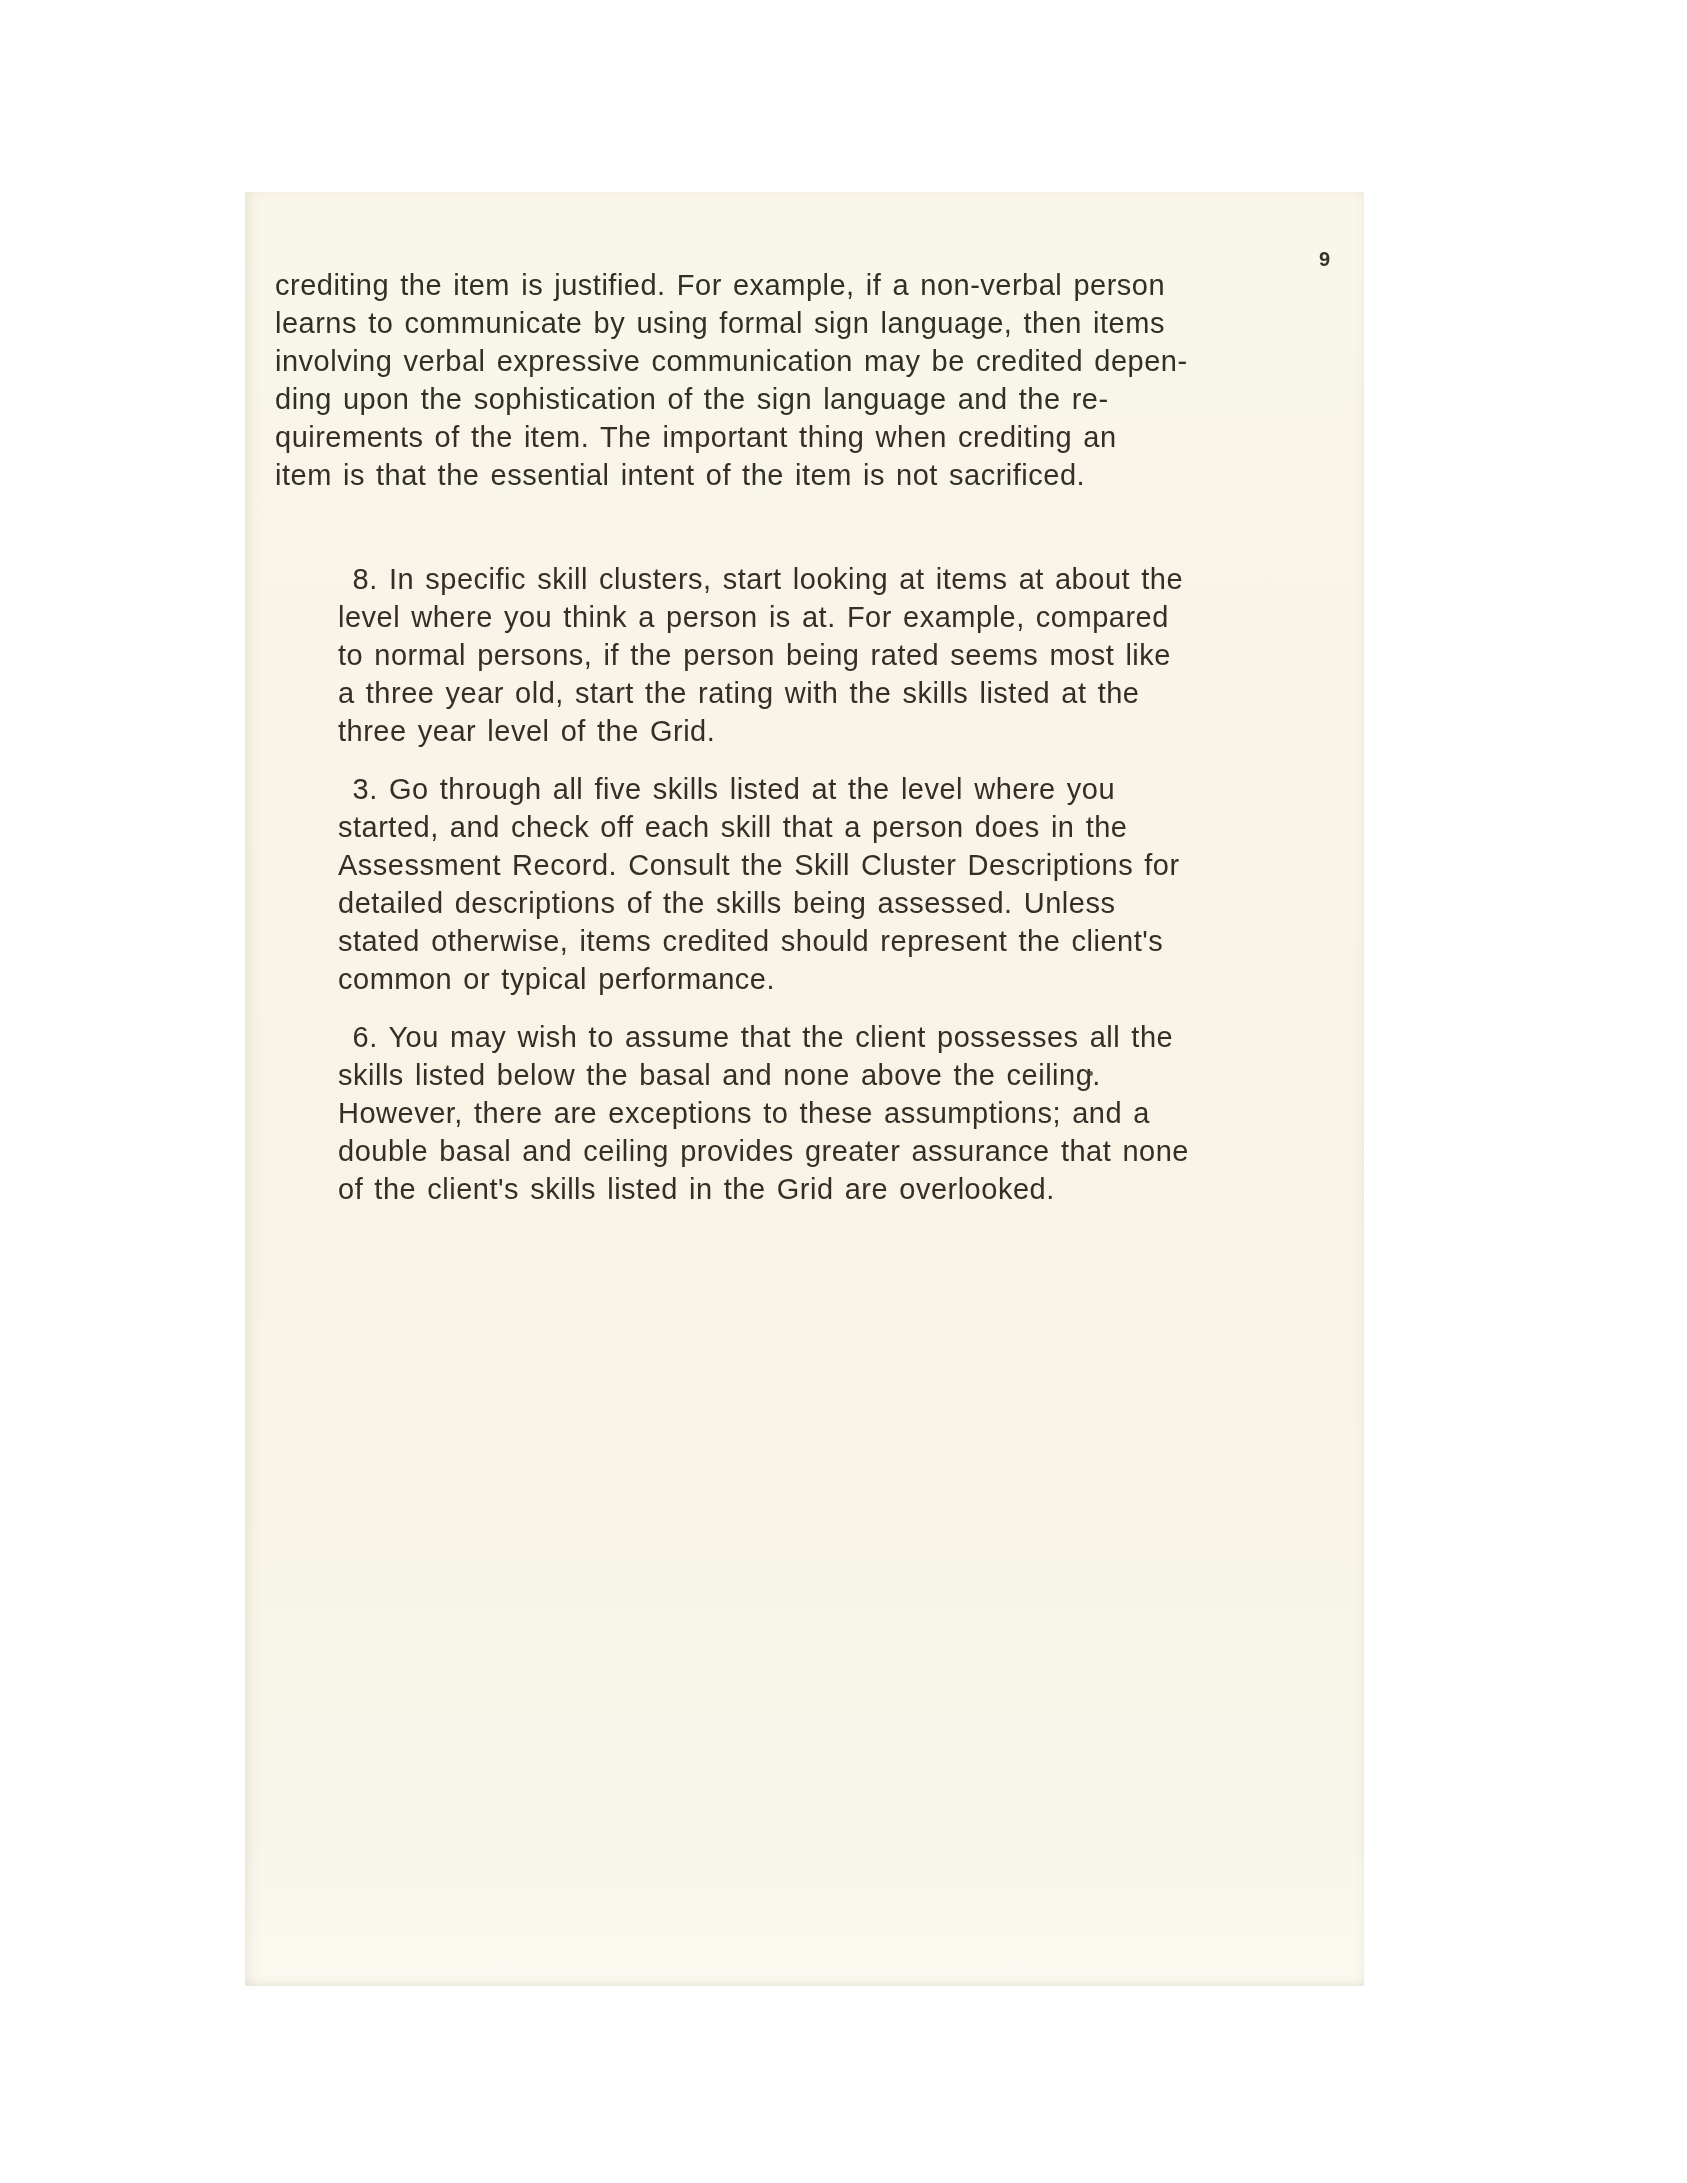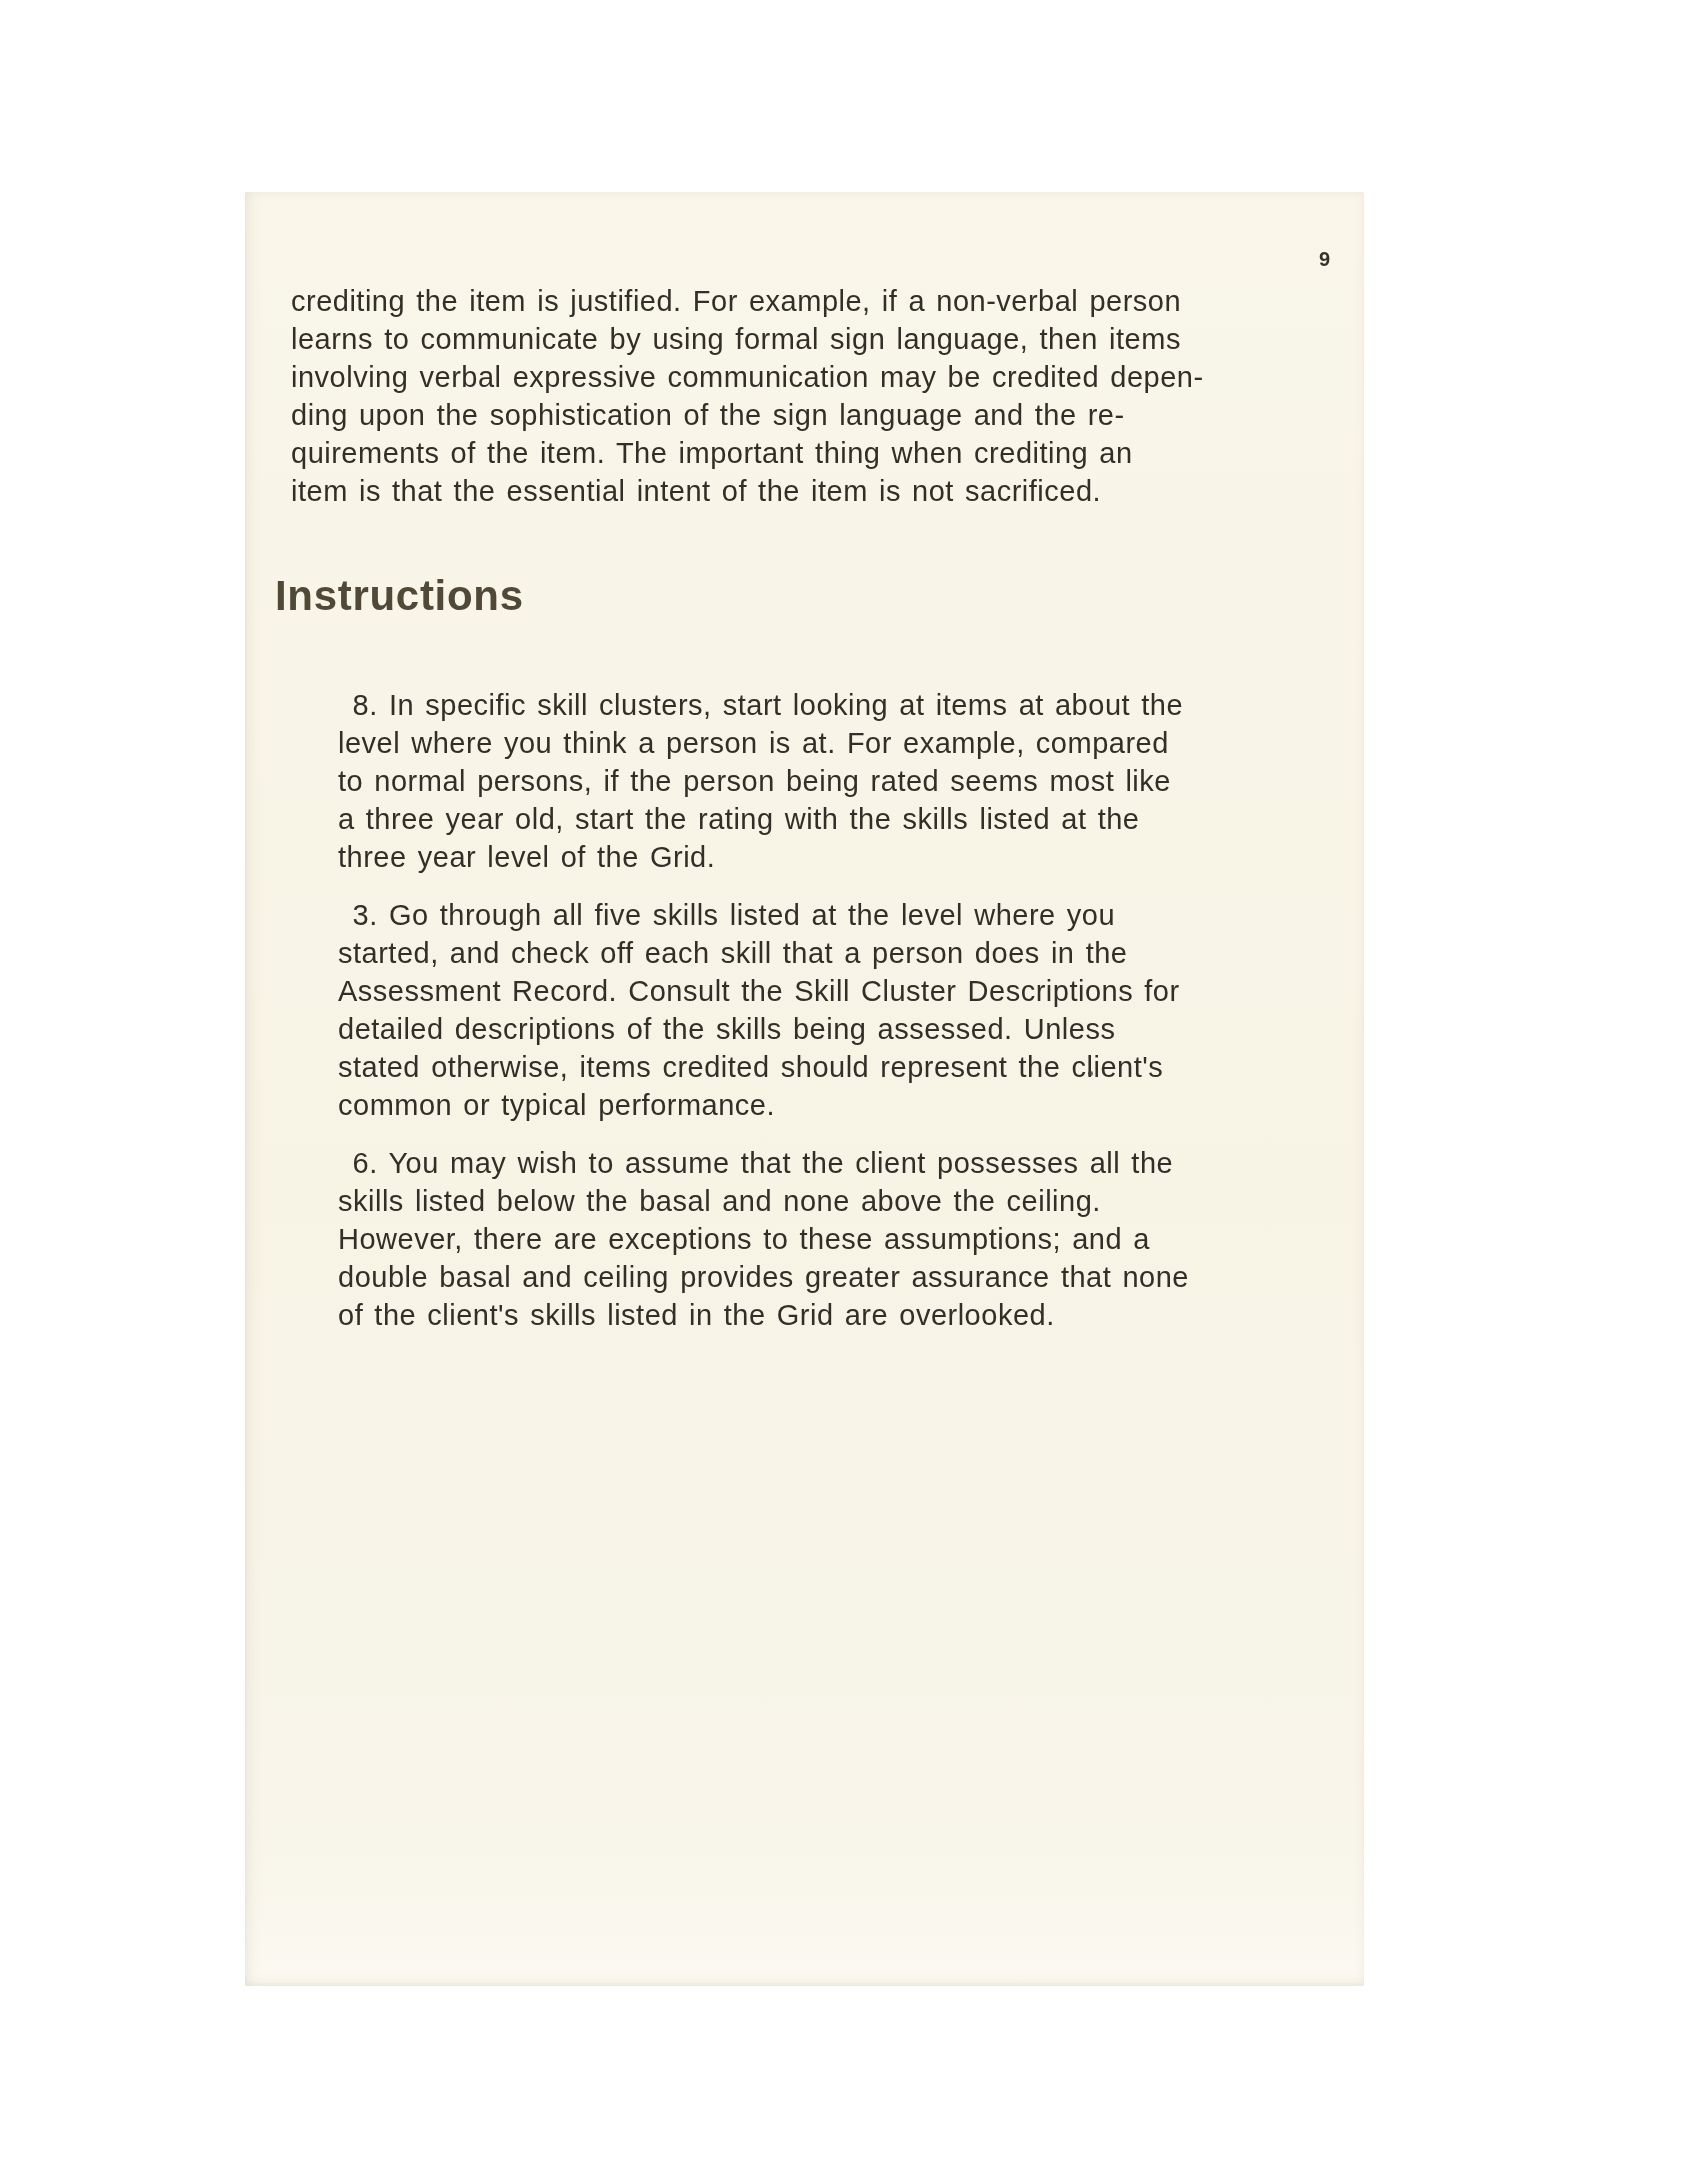--- a/index.html
+++ b/index.html
@@ -41,21 +41,21 @@
     left: 30px;
     top: 74px;
     width: 1072px;
     color: #332f28;
     font-size: 29px;
     line-height: 38px;
     letter-spacing: 0.5px;
     word-spacing: 2.6px;
   }
   .body-text {
-    margin: 16px;
+    margin: 0;
     white-space: pre-line;
   }
   .indented {
     text-indent: 66px;
   }
   .heading {
     margin: 61px 0 0 0;
     font-size: 42px;
     line-height: 49px;
     font-weight: bold;
@@ -94,21 +94,20 @@
     <div class="content">
 
       <p class="body-text">crediting the item is justified. For example, if a non-verbal person
 learns to communicate by using formal sign language, then items
 involving verbal expressive communication may be credited depen-
 ding upon the sophistication of the sign language and the re-
 quirements of the item. The important thing when crediting an
 item is that the essential intent of the item is not sacrificed.</p>
 
 
-      <h1 class="heading">Instructions</h1>
 
       <div class="instructions">
         <p class="body-text list-item">8. In specific skill clusters, start looking at items at about the
 level where you think a person is at. For example, compared
 to normal persons, if the person being rated seems most like
 a three year old, start the rating with the skills listed at the
 three year level of the Grid.</p>
         <p class="body-text list-item">3. Go through all five skills listed at the level where you
 started, and check off each skill that a person does in the
 Assessment Record. Consult the Skill Cluster Descriptions for

